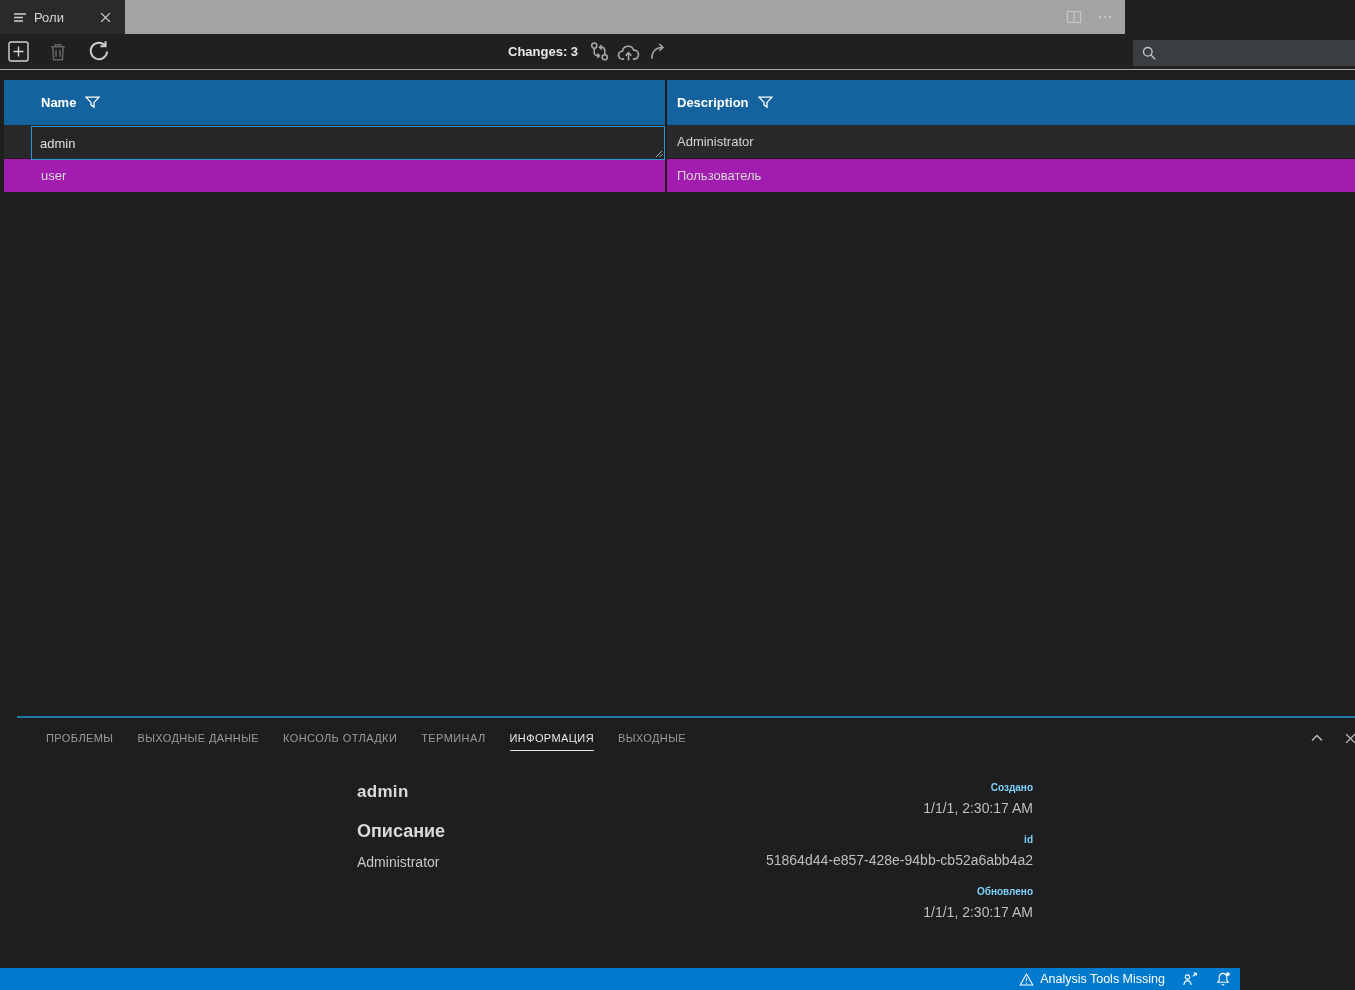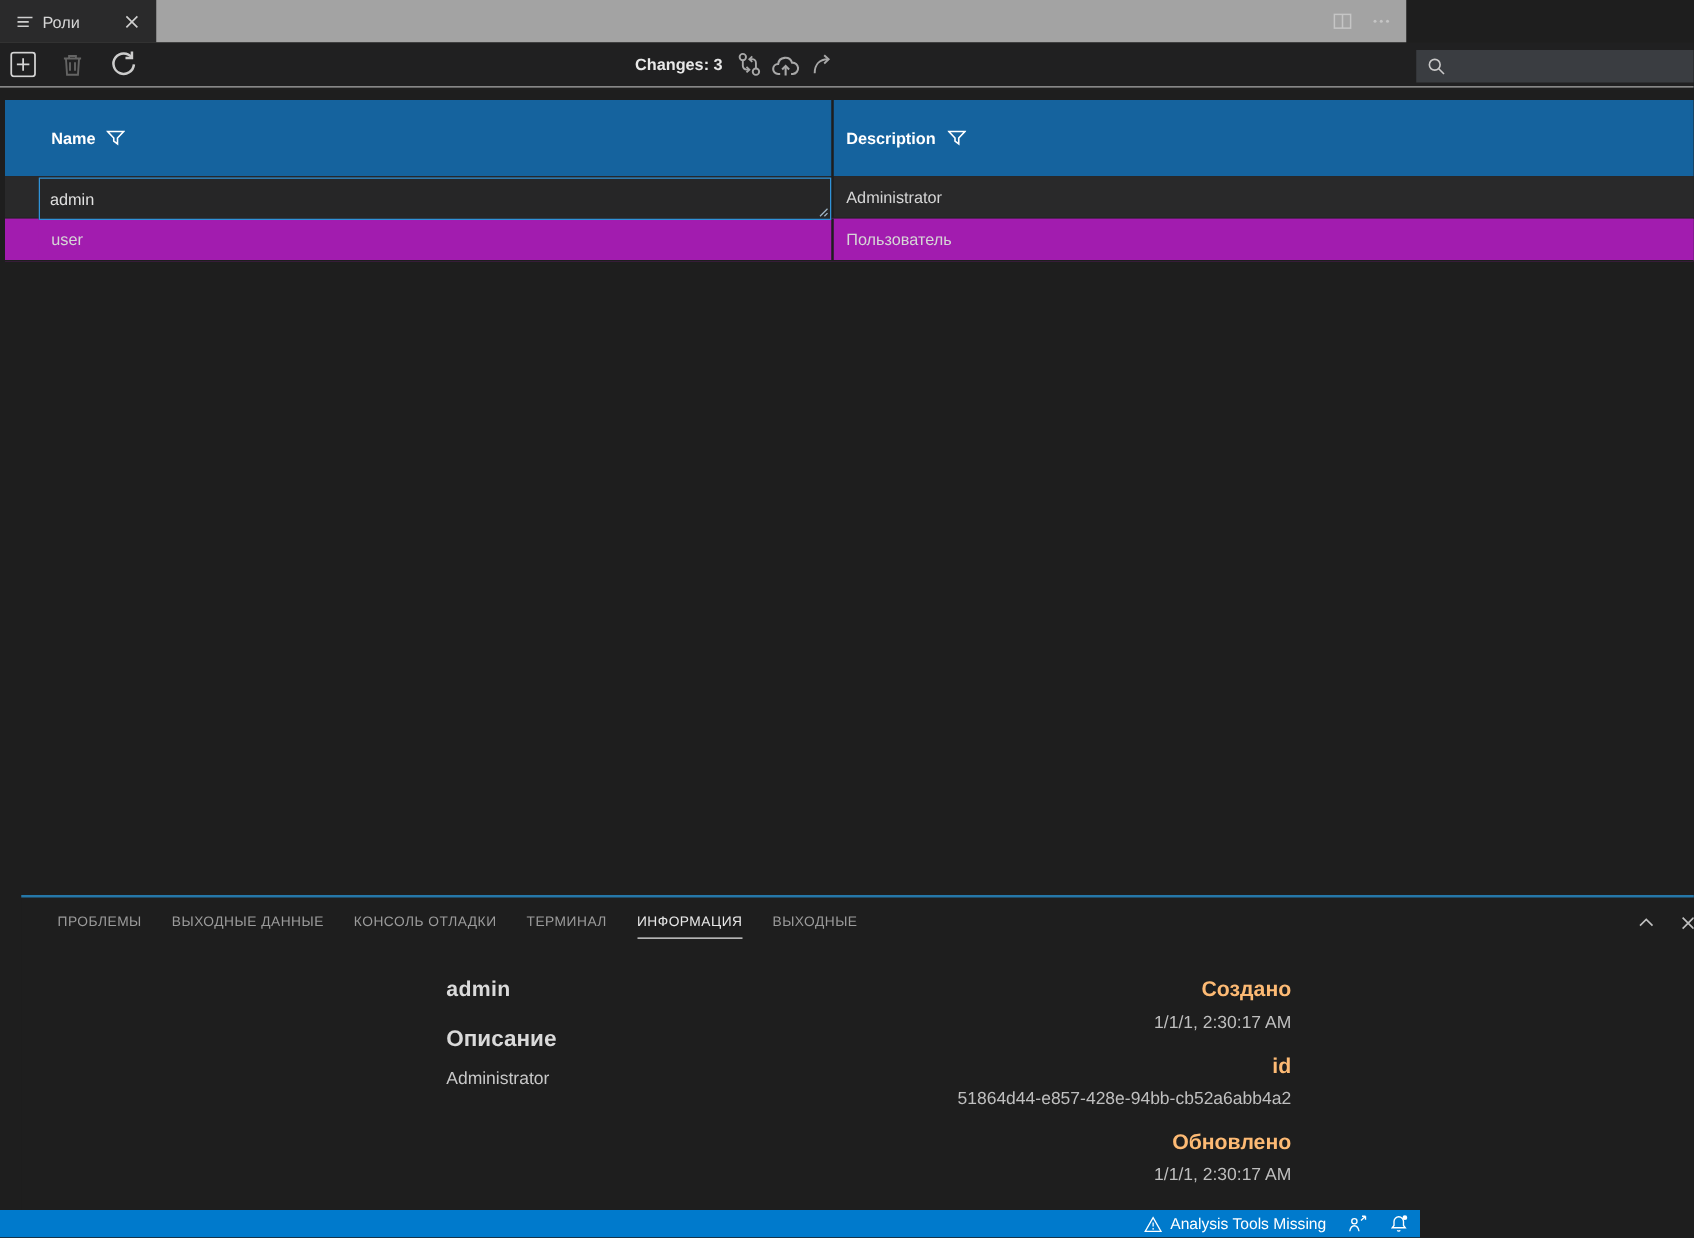--- a/index.html
+++ b/index.html
@@ -45,21 +45,21 @@
     background:#3a3d41; display:flex; align-items:center; padding-left:8px; gap:6px;
   }
   .searchbox input {
     background:transparent; border:none; outline:none; color:#e0e0e0;
     font-size:13px; width:170px; font-family:"Liberation Sans", sans-serif;
   }
 
   
   .grid { position:absolute; left:4px; top:80px; width:1351px; }
   .grid-header {
-    height:61px; background:#15639e; display:flex; align-items:center;
+    height:45px; background:#15639e; display:flex; align-items:center;
     color:#ffffff; font-weight:bold; font-size:13px;
   }
   .col-gutter { width:27px; flex:none; height:100%; }
   .col-name { width:634px; flex:none; height:100%; display:flex; align-items:center; position:relative; }
   .col-desc { flex:1; height:100%; display:flex; align-items:center; border-left:2px solid #1e1e1e; }
   .hcell { display:flex; align-items:center; gap:9px; padding-left:10px; cursor:pointer; }
   .grid-row { height:34px; display:flex; align-items:stretch; font-size:13px; color:#d6d6d6; border-bottom:1px solid #1e1e1e; }
   .row-admin .col-gutter, .row-admin .col-desc, .row-admin { background:#29292a; }
   .row-user, .row-user .col-gutter, .row-user .col-desc { background:#a21caf; }
   .cell-text { padding-left:10px; display:flex; align-items:center; height:100%; }
@@ -91,26 +91,26 @@
   .pabtn { width:20px; height:20px; display:flex; align-items:center; justify-content:center; cursor:pointer; }
 
   .info-content {
     margin:26px 0 0 340px; width:676px; display:flex; justify-content:space-between;
   }
   .info-left .info-title { font-size:17px; font-weight:bold; color:#dadada; letter-spacing:.3px; }
   .info-left .info-desc-label { font-size:18px; font-weight:bold; color:#dadada; margin-top:19px; }
   .info-left .info-desc-value { font-size:14px; color:#c8c8c8; margin-top:12px; }
   .info-right { text-align:right; }
   .field { margin-bottom:18px; }
-  .field-label { font-size:17px; font-weight:bold; color:#fdba74; }
+  .field-label { font-size:10px; font-weight:bold; color:#7dd3fc; }
   .field-value { font-size:14px; color:#bfbfbf; margin-top:7px; }
 
   
   .statusbar {
-    position:absolute; left:0; top:968px; width:1136px; height:22px;
+    position:absolute; left:0; top:968px; width:1240px; height:22px;
     background:#007acc; color:#ffffff; display:flex; align-items:center;
     justify-content:flex-end; padding-right:9px; gap:17px;
   }
   .sb-item { display:flex; align-items:center; gap:6px; font-size:12.5px; cursor:pointer; height:100%; }
 </style>
 </head>
 <body>
 
 <div class="tabbar">
   <div class="tab">

